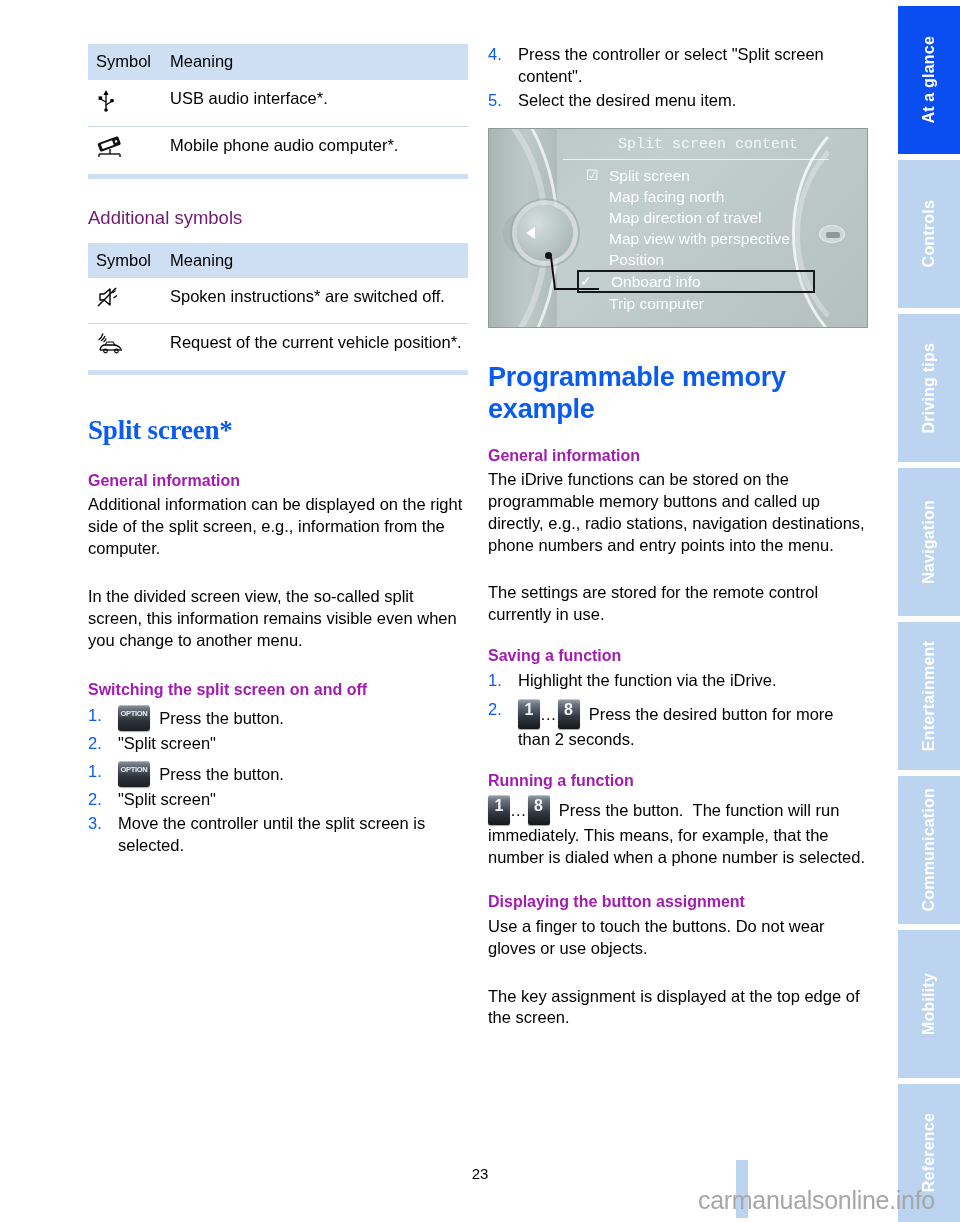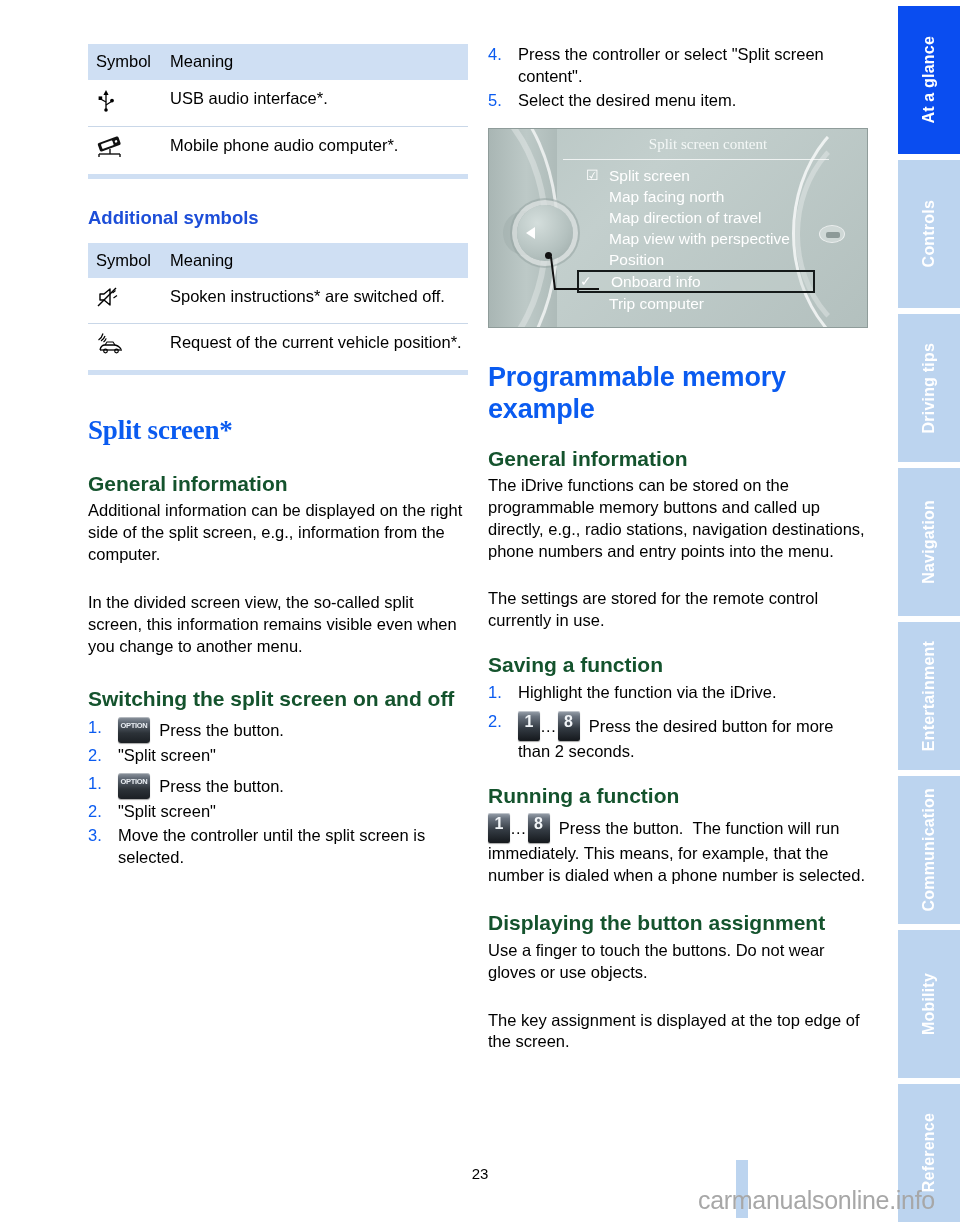--- a/index.html
+++ b/index.html
@@ -63,29 +63,29 @@
 
   
   h1.sec-title {
     color: #0a5bf0;
     font-size: 27px;
     font-weight: bold;
     line-height: 1.18;
     letter-spacing: -0.2px;
   }
   h2.sub-title {
-    color: #14532d;
-    font-size: 21px;
+    color: #a21caf;
+    font-size: 16px;
     font-weight: bold;
     line-height: 1.2;
   }
   h3.small-title {
-    color: #1d4ed8;
+    color: #701a75;
     font-size: 18.5px;
-    font-weight: bold;
+    font-weight: normal;
     line-height: 1.2;
   }
 
   p.body {
     font-size: 16.5px;
     line-height: 1.33;
     color: #000;
   }
 
   
@@ -211,21 +211,21 @@
     border-radius: 2px;
     background: #8d9a98;
   }
 
   .idrive .hdr {
     position: absolute;
     left: 68px; right: 8px; top: 7px;
     text-align: center;
     font-size: 15px;
     color: #f4f8f7;
-    font-family: Liberation Serif, serif;
+    font-family: Liberation Mono, monospace;
   }
   .idrive .hdr-rule {
     position: absolute;
     left: 74px; right: 38px; top: 30px;
     height: 1px;
     background: rgba(255,255,255,.75);
   }
 
   .idrive .menu {
     position: absolute;

